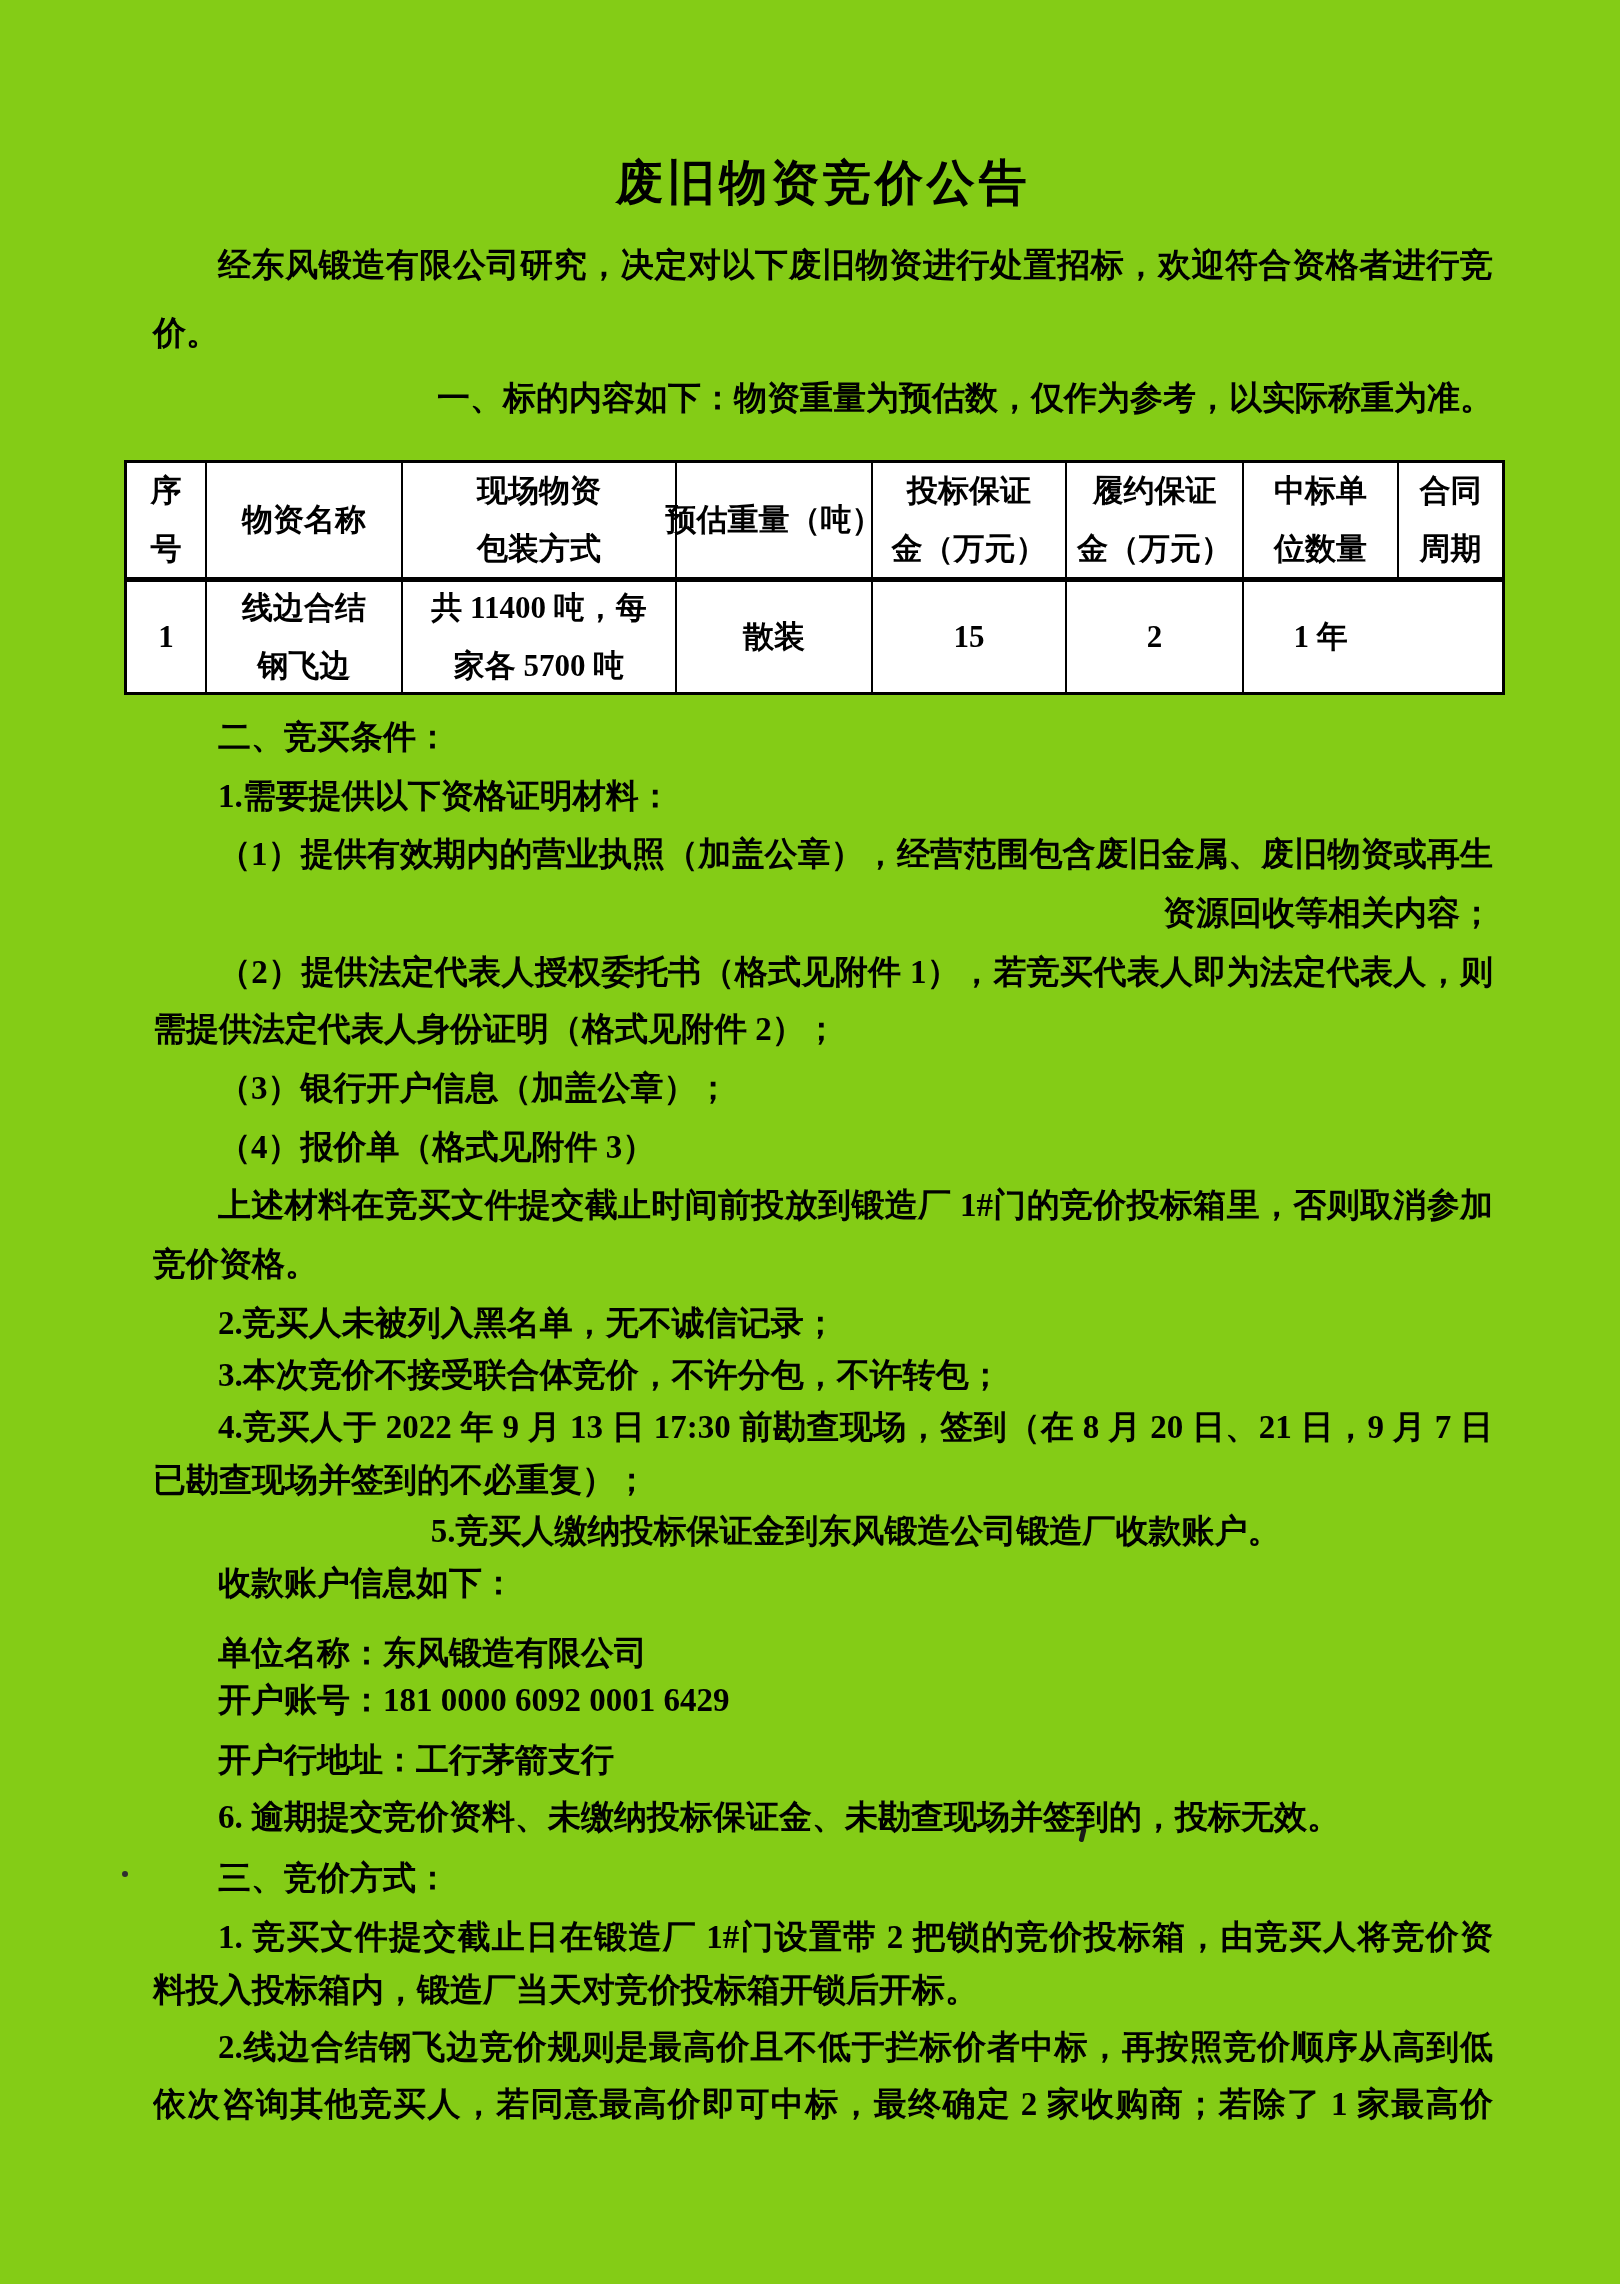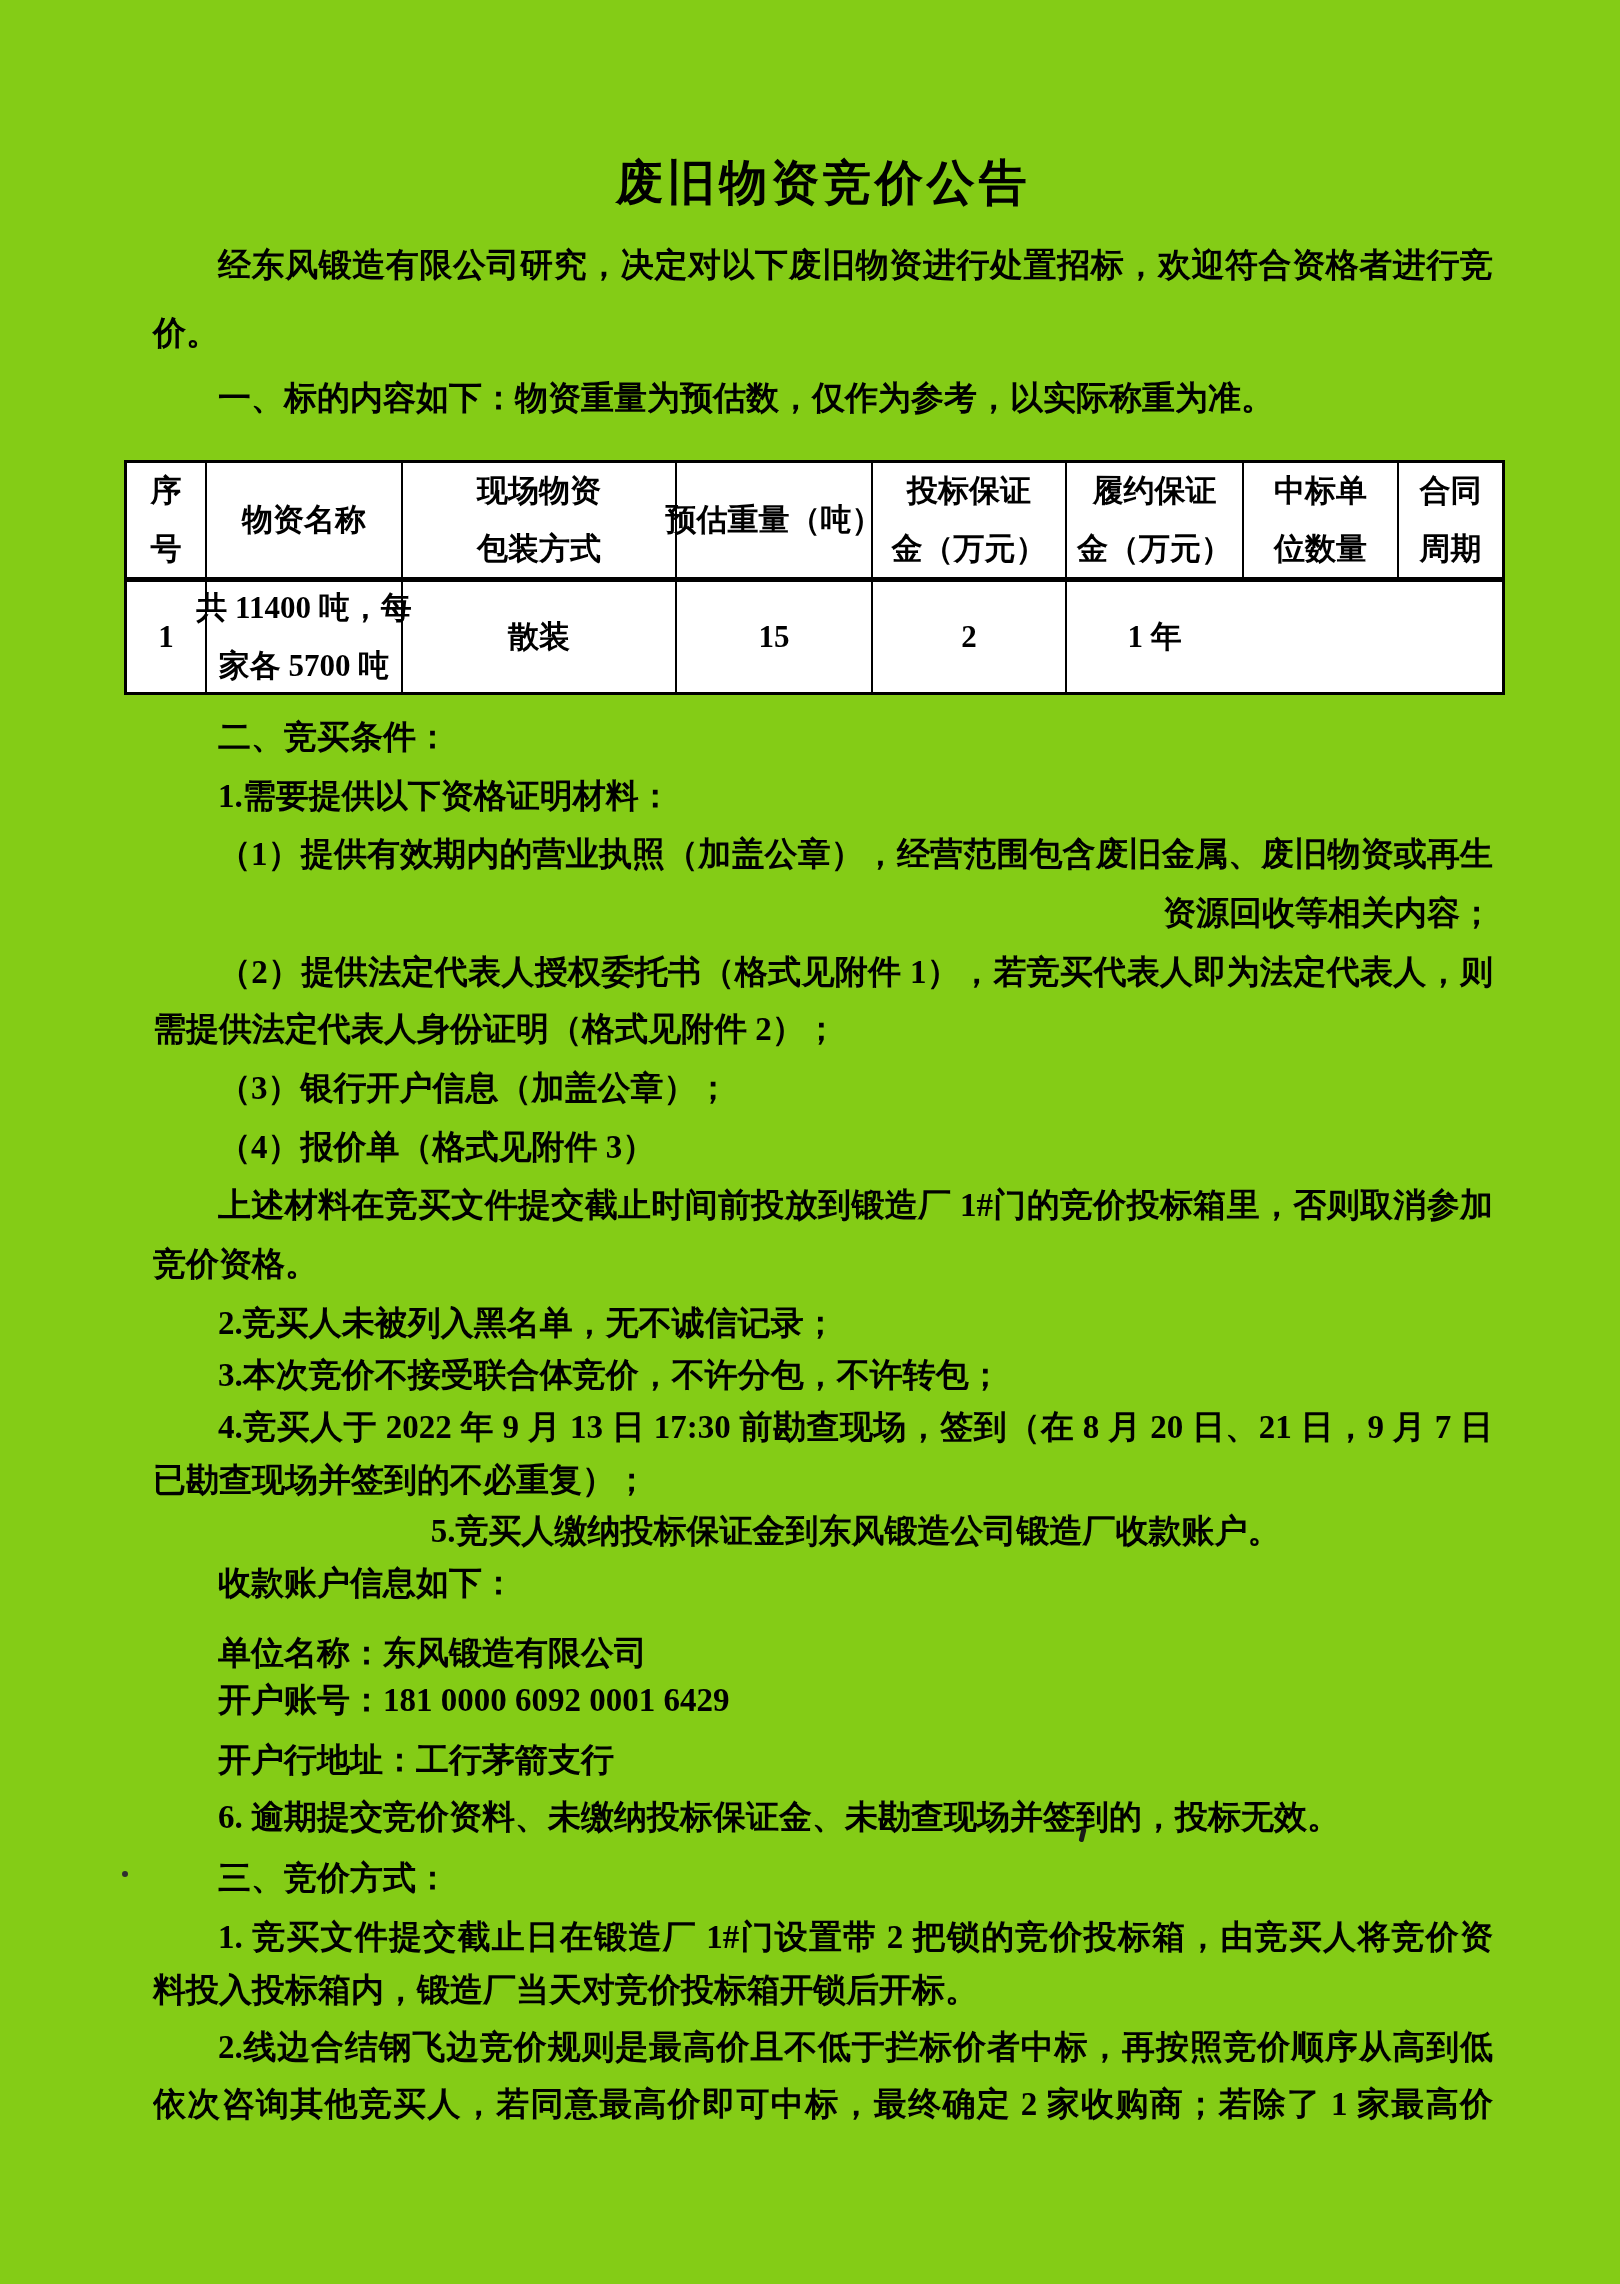--- a/index.html
+++ b/index.html
@@ -59,21 +59,21 @@
   .artifact.dot{ width:5.9px;height:5.9px;border-radius:50%;background:#2f2f2f; }
 </style>
 </head>
 <body>
 
 <div class="page">
   <h1 class="doc-title">废旧物资竞价公告</h1>
   <div id="lines">
       <div class="line indent j" style="top: 241px;">经东风锻造有限公司研究，决定对以下废旧物资进行处置招标，欢迎符合资格者进行竞</div>
       <div class="line" style="top: 309px;">价。</div>
-      <div class="line indent" style="top: 374px;">一、标的内容如下：物资重量为预估数，仅作为参考，以实际称重为准。</div>
+      <div class="line indent" style="top: 374px; text-align: right;">一、标的内容如下：物资重量为预估数，仅作为参考，以实际称重为准。</div>
       <div class="line indent" style="top: 713px;">二、竞买条件：</div>
       <div class="line indent" style="top: 772px;">1.需要提供以下资格证明材料：</div>
       <div class="line indent j" style="top: 830px;">（1）提供有效期内的营业执照（加盖公章），经营范围包含废旧金属、废旧物资或再生</div>
       <div class="line" style="top: 889px; text-align: right;">资源回收等相关内容；</div>
       <div class="line indent j" style="top: 948px;">（2）提供法定代表人授权委托书（格式见附件 1），若竞买代表人即为法定代表人，则</div>
       <div class="line" style="top: 1005px;">需提供法定代表人身份证明（格式见附件 2）；</div>
       <div class="line indent" style="top: 1064px;">（3）银行开户信息（加盖公章）；</div>
       <div class="line indent" style="top: 1123px;">（4）报价单（格式见附件 3）</div>
       <div class="line indent j" style="top: 1181px;">上述材料在竞买文件提交截止时间前投放到锻造厂 1#门的竞价投标箱里，否则取消参加</div>
       <div class="line" style="top: 1240px;">竞价资格。</div>
@@ -121,20 +121,24 @@
         <span class="cl">位数量</span>
       </div>
       <div class="cell head">
         <span class="cl">合同</span>
         <span class="cl">周期</span>
       </div>
       <div class="cell c0">
         <span class="cl">1</span>
       </div>
       <div class="cell ">
+        <span class="cl">线边合结</span>
+        <span class="cl">钢飞边</span>
+      </div>
+      <div class="cell ">
         <span class="cl">共 11400 吨，每</span>
         <span class="cl">家各 5700 吨</span>
       </div>
       <div class="cell ">
         <span class="cl">散装</span>
       </div>
       <div class="cell ">
         <span class="cl">15</span>
       </div>
       <div class="cell ">

